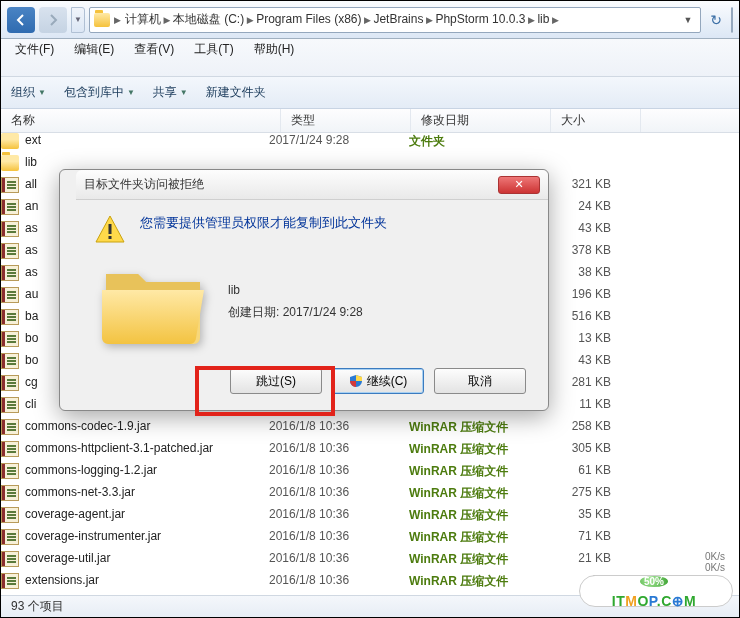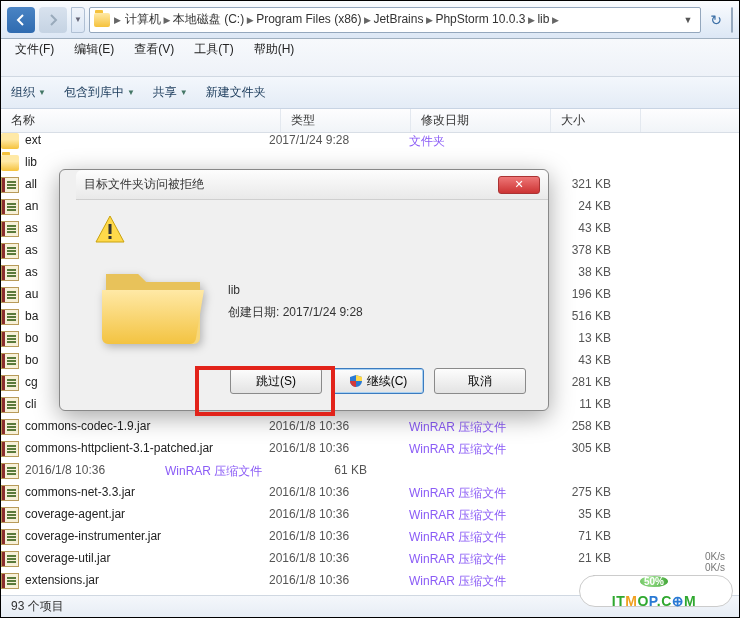--- a/index.html
+++ b/index.html
@@ -36,21 +36,21 @@
 
 .filelist { height: 470px; overflow: hidden; background: #fff; font-size: 12px; }
 .row { height: 22px; display: flex; }
 .ficon { width: 18px; height: 16px; margin-right: 6px; flex-shrink: 0; }
 .ico-folder { background: linear-gradient(#ffe9a6 40%,#f5c23c); border-radius: 2px; position: relative; }
 .ico-folder::before { content:''; position:absolute; top:-3px; left:1px; width:8px; height:3px; background:#f5c23c; border-radius:1px 1px 0 0; }
 .ico-rar { background: linear-gradient(to right,#8b2e2e 0 3px,#f7f0d8 3px); border:1px solid #b89b5a; position:relative; }
 .ico-rar::after { content:''; position:absolute; left:5px; right:2px; top:3px; height:2px; background:#5a7a3a; box-shadow: 0 3px 0 #5a7a3a, 0 6px 0 #5a7a3a; }
 .fname { width: 244px; white-space: nowrap; overflow: hidden; color: #222; }
 .fdate { width: 140px; color: #555; }
-.ftype { width: 130px; color: #8b5cf6; }
+.ftype { width: 130px; color: #4d7c0f; font-weight: bold; }
 .fsize { width: 86px; color: #555; text-align: right; padding-right: 14px; }
 
 
 .status { position:absolute; left:0; right:0; bottom:0; height: 22px; background: linear-gradient(#f4f7fb,#e7edf5); border-top: 1px solid #d0d8e2; display: flex; align-items: center; padding: 0 10px; font-size: 12px; color: #333; margin-top: 13px; }
 
 
 .overlay { position: absolute; left: 58px; top: 168px; width: 490px; background: #f0f0f0; border: 1px solid #888; border-radius: 6px; box-shadow: 0 6px 24px rgba(0,0,0,.35); z-index: 10; padding-left: 16px; }
 .dlg-title { height: 30px; background: linear-gradient(#fdfdfd,#e9e9e9); border-bottom: 1px solid #cfcfcf; border-radius: 6px 6px 0 0; display: flex; align-items: center; padding: 0 8px; font-size: 12px; color: #333; }
 .dlg-close { margin-left: auto; width: 42px; height: 18px; background: linear-gradient(#e77,#c33); border: 1px solid #a33; border-radius: 3px; color: #fff; display: flex; align-items: center; justify-content: center; font-size: 11px; cursor: pointer; }
 .dlg-body { padding: 14px 18px 16px; }
@@ -233,20 +233,21 @@
     </div>
     <div class="row">
       <div class="ficon ico-rar"></div>
       <div class="fname">commons-httpclient-3.1-patched.jar</div>
       <div class="fdate">2016/1/8 10:36</div>
       <div class="ftype">WinRAR 压缩文件</div>
       <div class="fsize">305 KB</div>
     </div>
     <div class="row">
       <div class="ficon ico-rar"></div>
+      <div class="fname">commons-logging-1.2.jar</div>
       <div class="fdate">2016/1/8 10:36</div>
       <div class="ftype">WinRAR 压缩文件</div>
       <div class="fsize">61 KB</div>
     </div>
     <div class="row">
       <div class="ficon ico-rar"></div>
       <div class="fname">commons-net-3.3.jar</div>
       <div class="fdate">2016/1/8 10:36</div>
       <div class="ftype">WinRAR 压缩文件</div>
       <div class="fsize">275 KB</div>
@@ -292,20 +293,21 @@
   </div>
   <div class="dlg-body">
     <div class="dlg-msg">
       <div class="warn-ico">
         <svg viewBox="0 0 32 30">
             <path d="M16 2 L30 28 L2 28 Z" fill="#ffd94a" stroke="#c9a20e" stroke-width="1"></path>
             <rect x="14.5" y="10" width="3" height="10" fill="#333"></rect>
             <rect x="14.5" y="22" width="3" height="3" fill="#333"></rect>
           </svg>
       </div>
+      <span>您需要提供管理员权限才能复制到此文件夹</span>
     </div>
     <div class="dlg-folder">
       <div class="big-folder">
         <svg viewBox="0 0 110 92">
           <path d="M8 18 h32 l8 8 h54 v56 a6 6 0 0 1 -6 6 h-82 a6 6 0 0 1 -6 -6 z" fill="#f7d77a"></path>
           <path d="M8 18 h32 l8 8 h54 v8 h-94 z" fill="#e8c25a"></path>
           <path d="M4 34 h102 l-8 48 a6 6 0 0 1 -6 6 h-82 a6 6 0 0 1 -6 -6 z" fill="url(#g)"></path>
           <defs>
               <linearGradient id="g" x1="0" y1="0" x2="0" y2="1">
                 <stop offset="0" stop-color="#ffe9a6"></stop>

